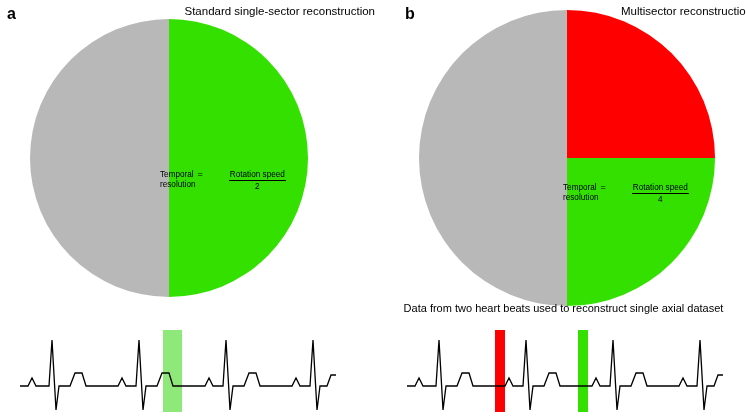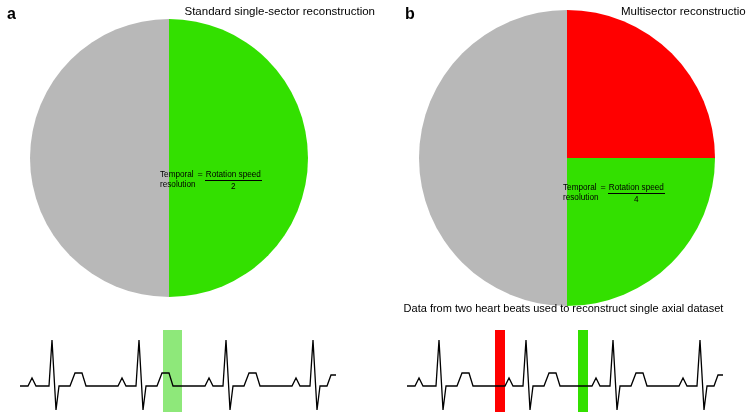--- a/index.html
+++ b/index.html
@@ -70,20 +70,21 @@
   .formula-lhs {
     text-align: left;
   }
   .formula-lhs span { display: block; }
   .formula-eq {
     margin: 0 2px;
     font-size: 9px;
   }
   .formula-frac {
     text-align: center;
+    margin-left: 24px;
   }
   .frac-num {
     display: block;
     padding: 0 1px 0.5px 1px;
     border-bottom: 1.1px solid #000000;
   }
   .frac-den {
     display: block;
     padding-top: 0.5px;
   }

